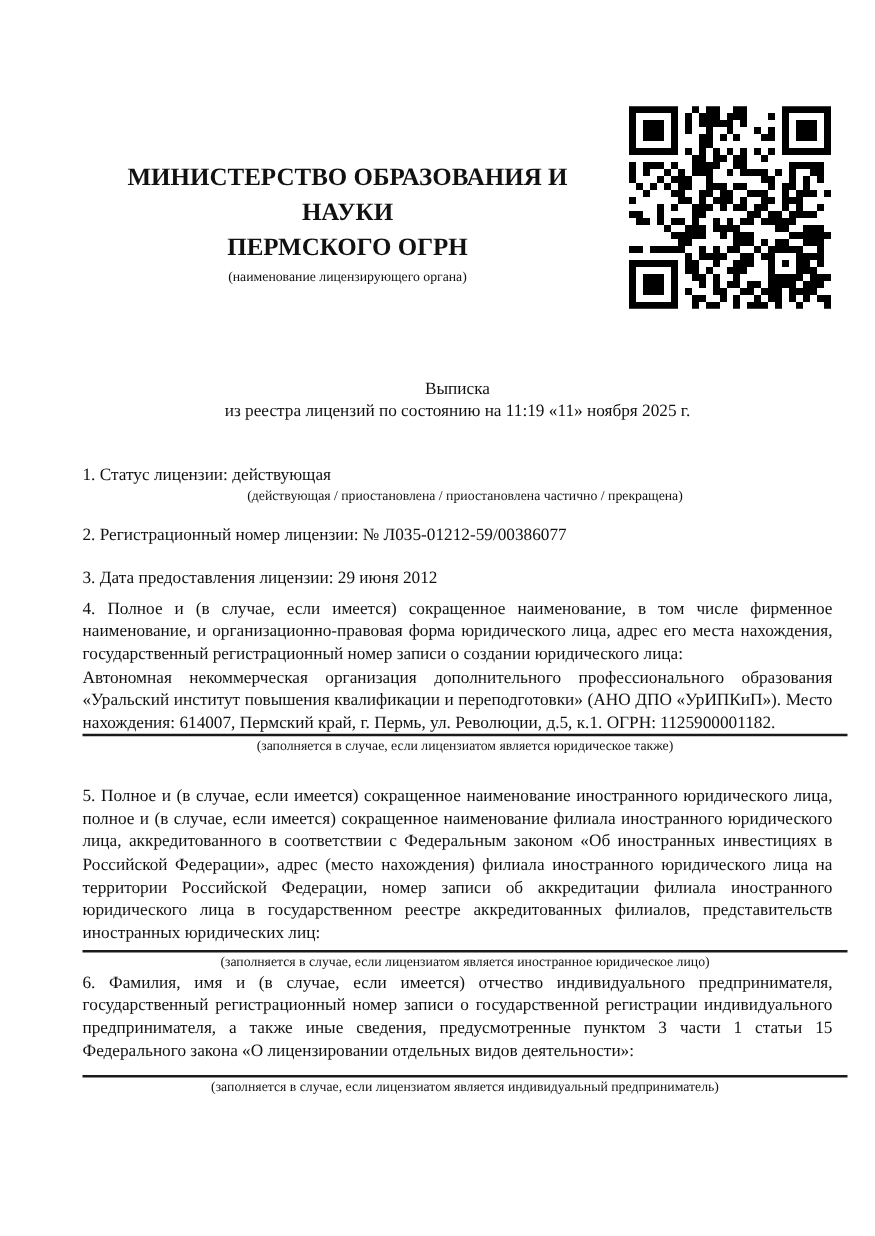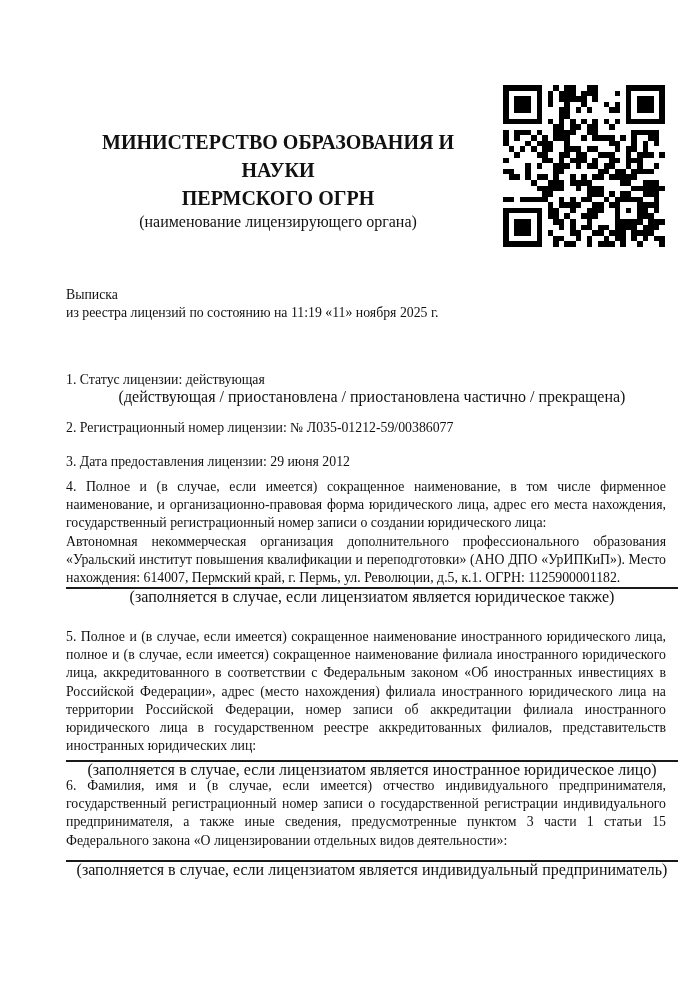--- a/index.html
+++ b/index.html
@@ -9,27 +9,27 @@
     height: 888px;
     background: #ffffff;
     font-family: "Liberation Serif", "DejaVu Serif", serif;
     color: #111111;
     overflow: hidden;
   }
   .abs { position: absolute; }
 
   .header-block { left: 66px; top: 128px; width: 424px; text-align: center; }
   .ministry-name { font-weight: bold; font-size: 20px; line-height: 28px; }
-  .small-caption { font-size: 16px; line-height: 14px; color: #111111; }
+  .small-caption { font-size: 11px; line-height: 14px; color: #111111; }
   .header-caption { margin-top: 3px; }
 
   .qr-block { left: 503px; top: 85px; width: 162px; height: 162px; }
   .qr-block svg { display: block; width: 162px; height: 162px; shape-rendering: crispEdges; }
 
-  .title-block { left: 66px; top: 286px; width: 600px; text-align: left;
+  .title-block { left: 66px; top: 302px; width: 600px; text-align: center;
                  font-size: 13.8px; line-height: 18px; }
 
   .item { left: 66px; width: 600px; font-size: 13.8px; line-height: 18.2px; }
   .item p { margin: 0; padding: 0; text-align: justify; }
   .item p.plain { text-align: left; }
 
   .answer-rule { width: 612px; height: 0; border-top: 2.5px solid #1a1a1a; margin: 0; }
   .rule-gap-5  { margin-top: 5px; }
   .rule-gap-10 { margin-top: 10px; }
   .caption-center { width: 612px; text-align: center; margin-top: 1px; }

